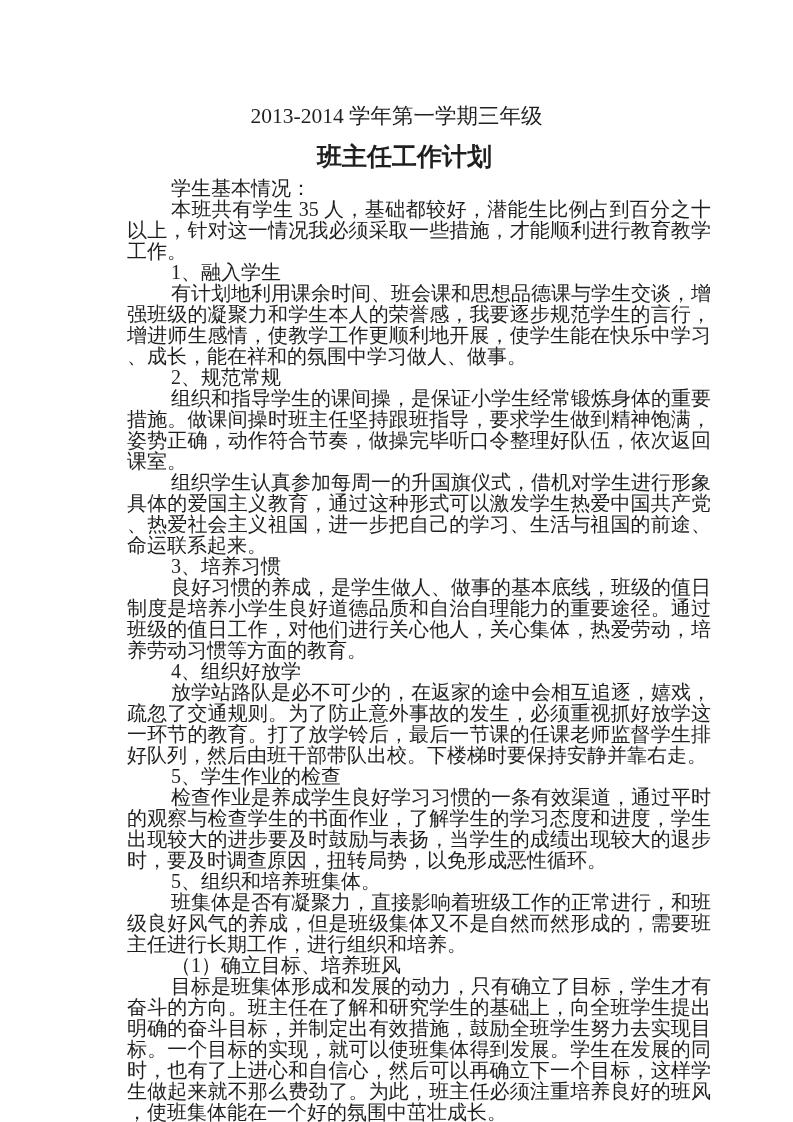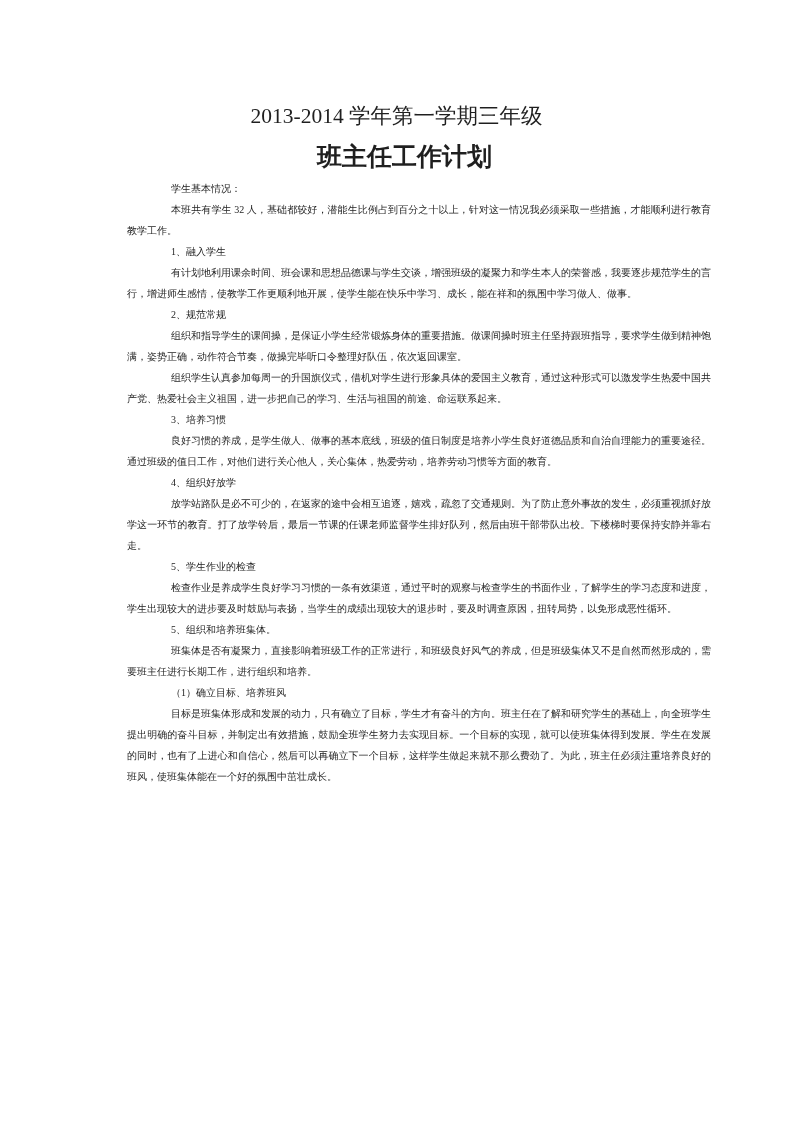--- a/index.html
+++ b/index.html
@@ -31,21 +31,21 @@
   .doc-title-line2 {
     font-size: 25px;
     line-height: 34px;
     font-weight: 700;
     margin: 9px 0 0 16px;
     white-space: nowrap;
   }
   .body-block {
     margin: 4px 115px 0 94px; 
     width: 584px;
-    font-size: 10px;
+    font-size: 20px;
     line-height: 21px;
     text-align: justify;
     text-justify: inter-character;
     word-break: break-all;
     line-break: anywhere;
   }
   .body-block p {
     margin: 0;
     padding: 0;
     text-indent: 44px;
@@ -56,21 +56,21 @@
 
 <div class="page">
 
   <div class="title-block">
     <h1 class="doc-title-line1">2013-2014 学年第一学期三年级</h1>
     <h2 class="doc-title-line2">班主任工作计划</h2>
   </div>
 
   <div class="body-block">
     <p>学生基本情况：</p>
-    <p>本班共有学生 32 人，基础都较好，潜能生比例占到百分之十以上，针对这一情况我必须采取一些措施，才能顺利进行教育教学工作。</p>
+    <p>本班共有学生 35 人，基础都较好，潜能生比例占到百分之十以上，针对这一情况我必须采取一些措施，才能顺利进行教育教学工作。</p>
     <p>1、融入学生</p>
     <p>有计划地利用课余时间、班会课和思想品德课与学生交谈，增强班级的凝聚力和学生本人的荣誉感，我要逐步规范学生的言行，增进师生感情，使教学工作更顺利地开展，使学生能在快乐中学习、成长，能在祥和的氛围中学习做人、做事。</p>
     <p>2、规范常规</p>
     <p>组织和指导学生的课间操，是保证小学生经常锻炼身体的重要措施。做课间操时班主任坚持跟班指导，要求学生做到精神饱满，姿势正确，动作符合节奏，做操完毕听口令整理好队伍，依次返回课室。</p>
     <p>组织学生认真参加每周一的升国旗仪式，借机对学生进行形象具体的爱国主义教育，通过这种形式可以激发学生热爱中国共产党、热爱社会主义祖国，进一步把自己的学习、生活与祖国的前途、命运联系起来。</p>
     <p>3、培养习惯</p>
     <p>良好习惯的养成，是学生做人、做事的基本底线，班级的值日制度是培养小学生良好道德品质和自治自理能力的重要途径。通过班级的值日工作，对他们进行关心他人，关心集体，热爱劳动，培养劳动习惯等方面的教育。</p>
     <p>4、组织好放学</p>
     <p>放学站路队是必不可少的，在返家的途中会相互追逐，嬉戏，疏忽了交通规则。为了防止意外事故的发生，必须重视抓好放学这一环节的教育。打了放学铃后，最后一节课的任课老师监督学生排好队列，然后由班干部带队出校。下楼梯时要保持安静并靠右走。</p>
     <p>5、学生作业的检查</p>

